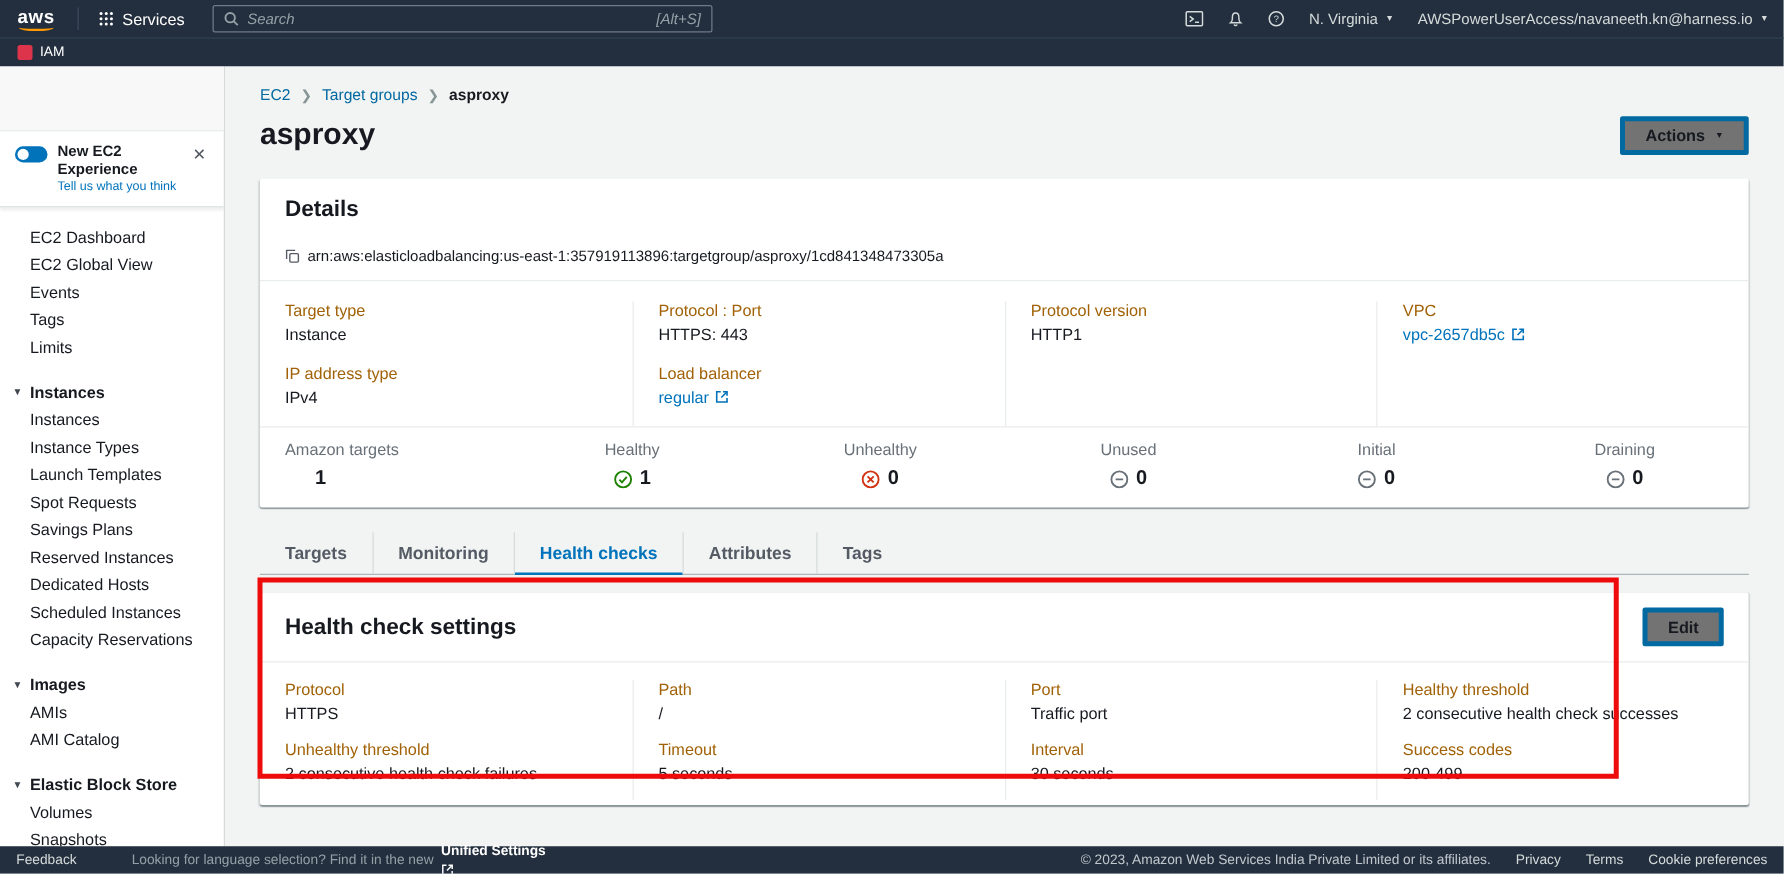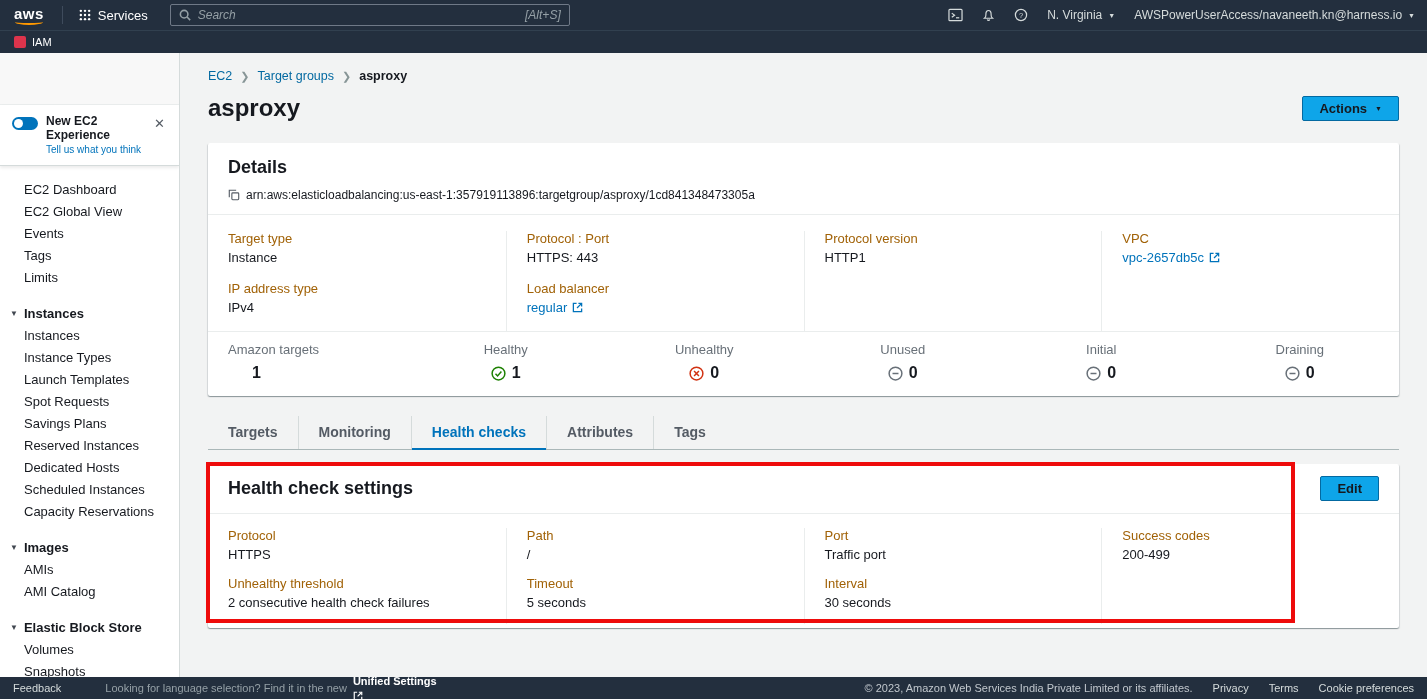--- a/index.html
+++ b/index.html
@@ -48,29 +48,29 @@
   .tri { font-size:8px; color:#414750; }
 
   
   .main { position:absolute; top:53px; left:180px; right:0; bottom:22px; background:#f2f3f3; padding:0 28px; overflow:hidden; }
   .breadcrumb { padding-top:16px; font-size:12.5px; color:#687078; display:flex; align-items:center; gap:8px; }
   .crumb-link { color:#0369a1; cursor:pointer; }
   .crumb-sep { color:#879596; font-size:11px; }
   .crumb-current { color:#16191f; font-weight:700; }
   .title-row { margin-top:10px; display:flex; align-items:center; justify-content:space-between; height:30px; }
   .page-title { font-size:24px; font-weight:700; color:#16191f; }
-  .btn { background:#0ea5e9; border:1px solid #0369a1; border-radius:2px; color:#16191f; font-weight:700; font-size:13px;
+  .btn { background:#737373; border:4px solid #0369a1; border-radius:2px; color:#16191f; font-weight:700; font-size:13px;
          padding:4px 16px; display:inline-flex; align-items:center; gap:8px; cursor:pointer; font-family:"Liberation Sans",sans-serif; }
   .btn .caret { color:#16191f; }
 
   .card { background:#fff; border-radius:2px; box-shadow:0 1px 1px rgba(0,28,36,.3), 1px 1px 1px rgba(0,28,36,.1), -1px 1px 1px rgba(0,28,36,.1); }
   .details-card { margin-top:20px; }
   .card-head { padding:14px 20px 12px 20px; }
   .card-title { font-size:18px; font-weight:700; color:#16191f; }
-  .arn-row { display:flex; align-items:center; gap:6px; margin-top:10px; color:#545b64; }
+  .arn-row { display:flex; align-items:center; gap:6px; margin-top:20px; color:#545b64; }
   .arn-text { font-size:12px; color:#16191f; }
   .hr { border-top:1px solid #eaeded; }
 
   .fields-grid { display:grid; grid-template-columns:repeat(4,1fr); padding:16px 0 0 0; }
   .fcol { padding:0 20px; }
   .fcol + .fcol { border-left:1px solid #eaeded; }
   .field { margin-bottom:16px; }
   .flabel { font-size:13px; color:#a16207; margin-bottom:4px; }
   .fvalue { font-size:13px; color:#16191f; }
   .link-value { color:#0073bb; display:inline-flex; align-items:center; gap:5px; cursor:pointer; }
@@ -413,20 +413,24 @@
           <div class="flabel">Port</div>
           <div class="fvalue">Traffic port</div>
         </div>
         <div class="field">
           <div class="flabel">Interval</div>
           <div class="fvalue">30 seconds</div>
         </div>
       </div>
       <div class="fcol">
         <div class="field">
+          <div class="flabel">Healthy threshold</div>
+          <div class="fvalue">2 consecutive health check successes</div>
+        </div>
+        <div class="field">
           <div class="flabel">Success codes</div>
           <div class="fvalue">200-499</div>
         </div>
       </div>
     </div>
   </section>
 
   <div class="red-highlight"></div>
 </main>
 

